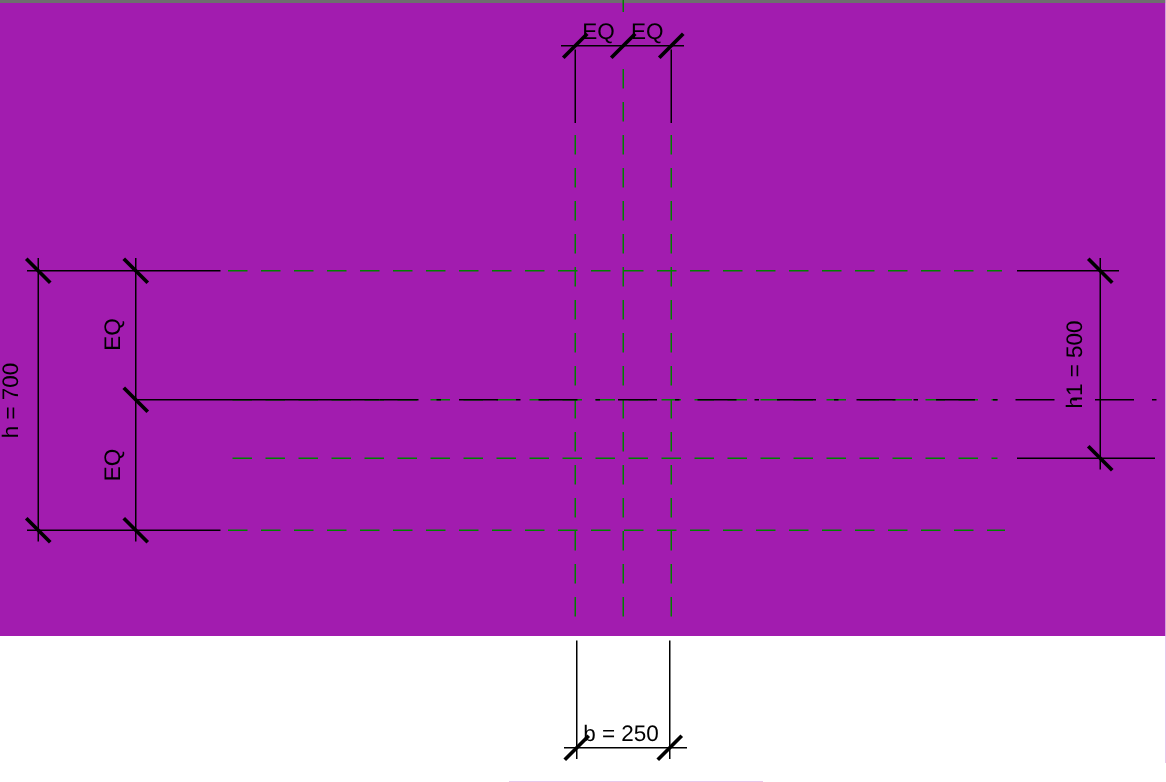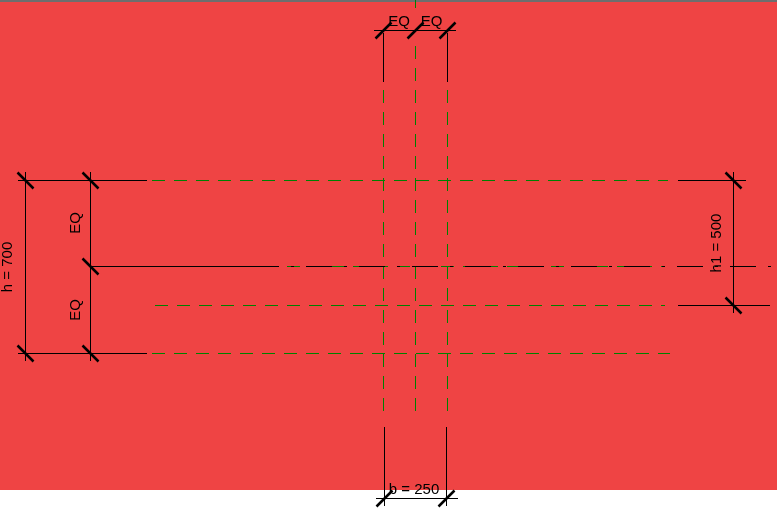--- a/index.html
+++ b/index.html
@@ -7,22 +7,22 @@
     padding: 0;
     background: #ffffff;
     width: 777px;
     height: 521px;
     overflow: hidden;
     font-family: "Liberation Sans", sans-serif;
   }
   .canvas-wrap {
     position: relative;
     width: 777px;
-    height: 490px;
-    background: #ef4444;
+    height: 424px;
+    background: #a21caf;
   }
   svg text {
     font-family: "Liberation Sans", sans-serif;
     font-size: 15px;
     fill: #000000;
   }
   .refplane { fill: none; }
   .dimline  { fill: none; }
   .tick     { fill: none; }
 </style>

